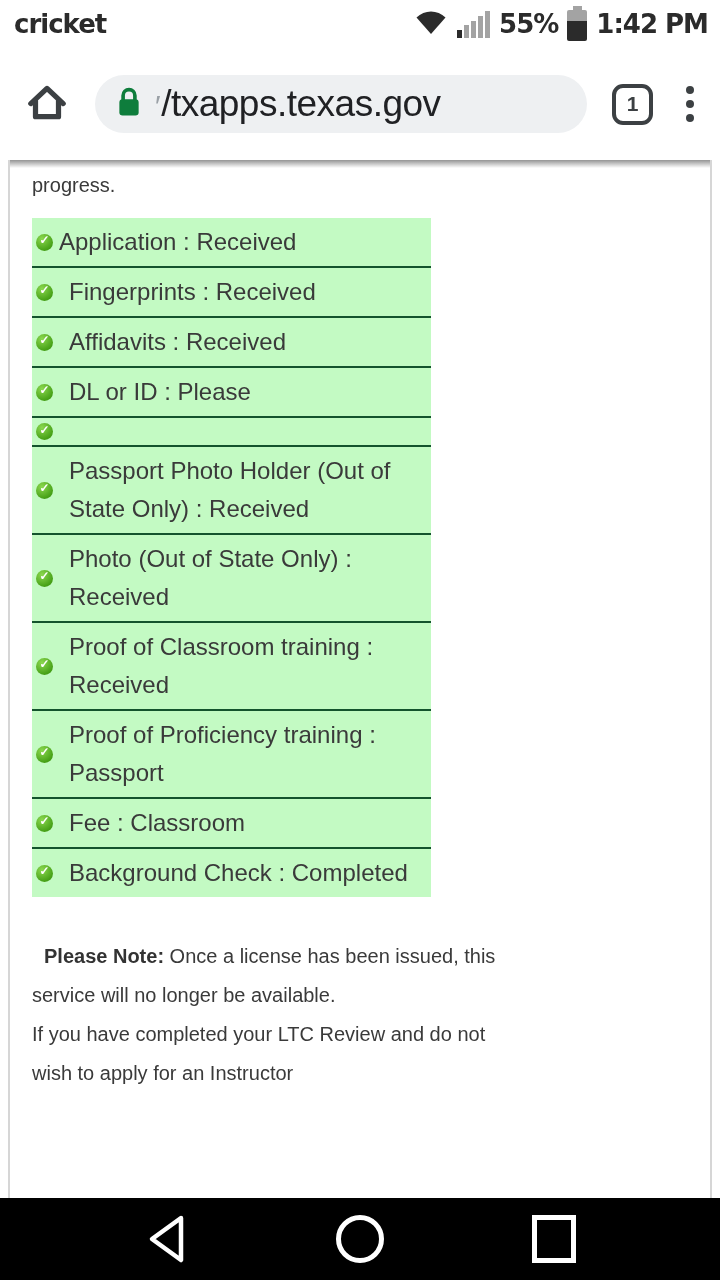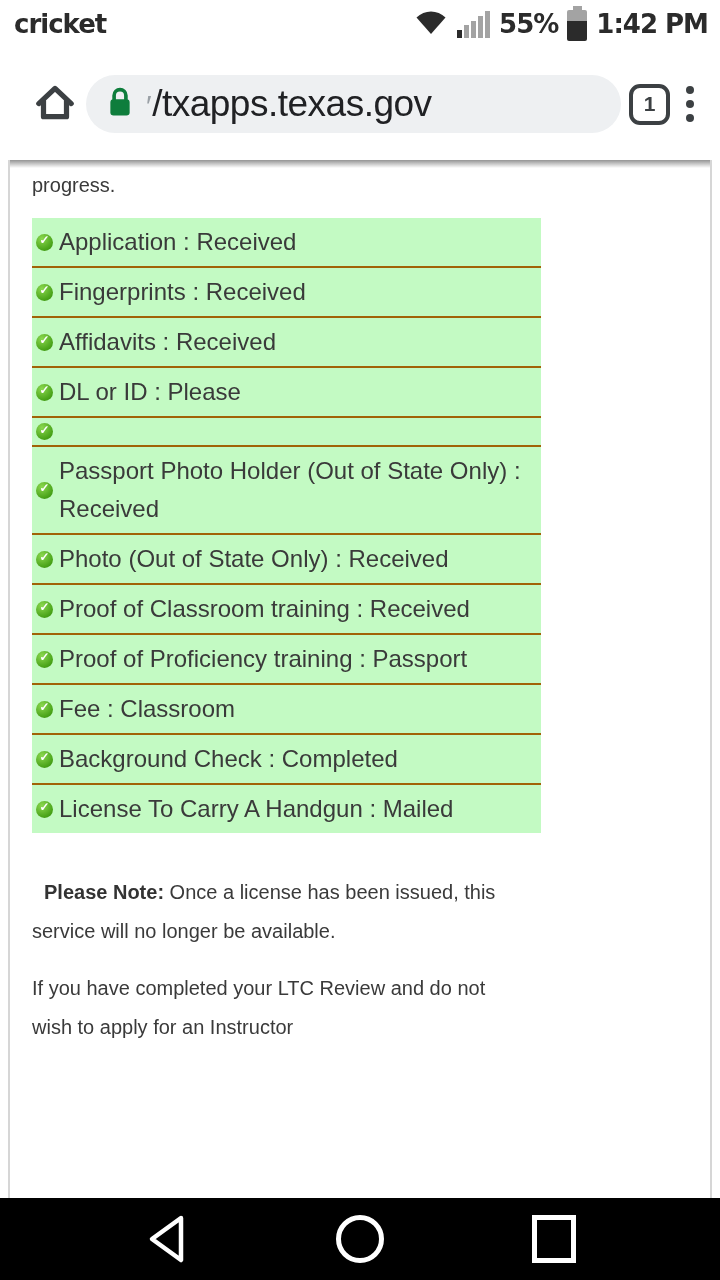--- a/index.html
+++ b/index.html
@@ -22,21 +22,21 @@
   .sig-bars i:nth-child(5){ height:27px; }
   .pct, .clock { font-family:"DejaVu Sans", sans-serif; font-weight:700;
                  font-size:26px; color:#2b2b2b; letter-spacing:-1px; }
   .battery { width:20px; height:36px; display:flex; flex-direction:column; align-items:center; }
   .battery .nub { width:9px; height:4px; background:#a3a3a3; }
   .battery .body { width:20px; height:31px; border-radius:2px;
                    background:linear-gradient(to bottom,#a3a3a3 0 37%,#2b2b2b 37%); }
 
   
   .toolbar { height:112px; background:#ffffff; display:flex; align-items:center;
-             padding:0 18px 0 32px; gap:8px; }
+             padding:0 18px 0 24px; gap:25px; }
   .omnibox { flex:1; height:58px; background:#eef0f2; border-radius:29px;
              display:flex; align-items:center; padding:0 20px 0 22px; gap:14px;
              overflow:hidden; }
   .url-text { font-size:37px; color:#202124; white-space:nowrap; letter-spacing:-0.5px; }
   .url-frag { color:#9aa0a6; font-size:30px; margin-right:1px; }
   .tab-switcher { width:41px; height:41px; border:4px solid #3c4043; border-radius:11px;
                   display:flex; align-items:center; justify-content:center;
                   font-size:21px; font-weight:700; color:#3c4043; }
   .menu-dots { display:flex; flex-direction:column; gap:6px; padding:4px 8px; }
   .menu-dots i { width:8px; height:8px; border-radius:50%; background:#3c4043; }
@@ -45,26 +45,26 @@
   .page { position:absolute; top:160px; left:8px; right:8px; bottom:0;
           background:#fff; border-left:2px solid #d6d6d6; border-right:2px solid #d6d6d6;
           overflow:hidden; }
   .page-shadow { position:absolute; top:0; left:0; right:0; height:8px;
                  background:linear-gradient(to bottom, rgba(0,0,0,0.42), rgba(0,0,0,0)); }
   .content { padding:4px 0 0 22px; color:#3a3a3a; }
   .content p { font-size:20px; line-height:39px; width:490px; }
   .intro { margin:2px 0 13px; }
   .note-para { margin-top:40px; }
   .note-para b { color:#333;margin-left:12px; }
-  .footer-para { margin-top:18px; }
-
-  .checklist { list-style:none; width:509px; background:#c3fac3; }
+  .footer-para { }
+
+  .checklist { list-style:none; width:399px; background:#c3fac3; }
   .checklist li { display:flex; align-items:center; padding:5px 8px 5px 4px;
                   font-size:24px; line-height:38px; }
-  .checklist li + li { border-top:2px solid #a16207; }
+  .checklist li + li { border-top:2px solid #14532d;gap:10px; }
   .check-badge { flex:0 0 17px; width:17px; height:17px; border-radius:50%;
                  background:radial-gradient(circle at 35% 28%, #8bd84f, #47a117 70%, #3a8c10);
                  margin-right:6px; position:relative; }
   .check-badge::after { content:"✓"; position:absolute; left:50%; top:50%;
                         transform:translate(-50%,-54%); color:#fff; font-size:12px;
                         font-weight:700; }
 
   
   .nav-bar { position:absolute; left:0; bottom:0; width:720px; height:82px;
              background:#000; display:flex; align-items:center; justify-content:center;
@@ -165,24 +165,20 @@
         <span>Proof of Proficiency training : Passport</span>
       </li>
         <li>
         <span class="check-badge"></span>
         <span>Fee : Classroom</span>
       </li>
         <li>
         <span class="check-badge"></span>
         <span>Background Check : Completed</span>
       </li>
-        <li>
-        <span class="check-badge"></span>
-        <span>License To Carry A Handgun : Mailed</span>
-      </li>
       </ul>
 
     <p class="note-para"><b>Please Note:</b><span> Once a license has been issued, this service will no longer be available.</span></p>
 
     <p class="footer-para">If you have completed your LTC Review and do not wish to apply for an Instructor</p>
   </div>
 </div>
 
 <div class="nav-bar">
   <span class="nav-btn">

